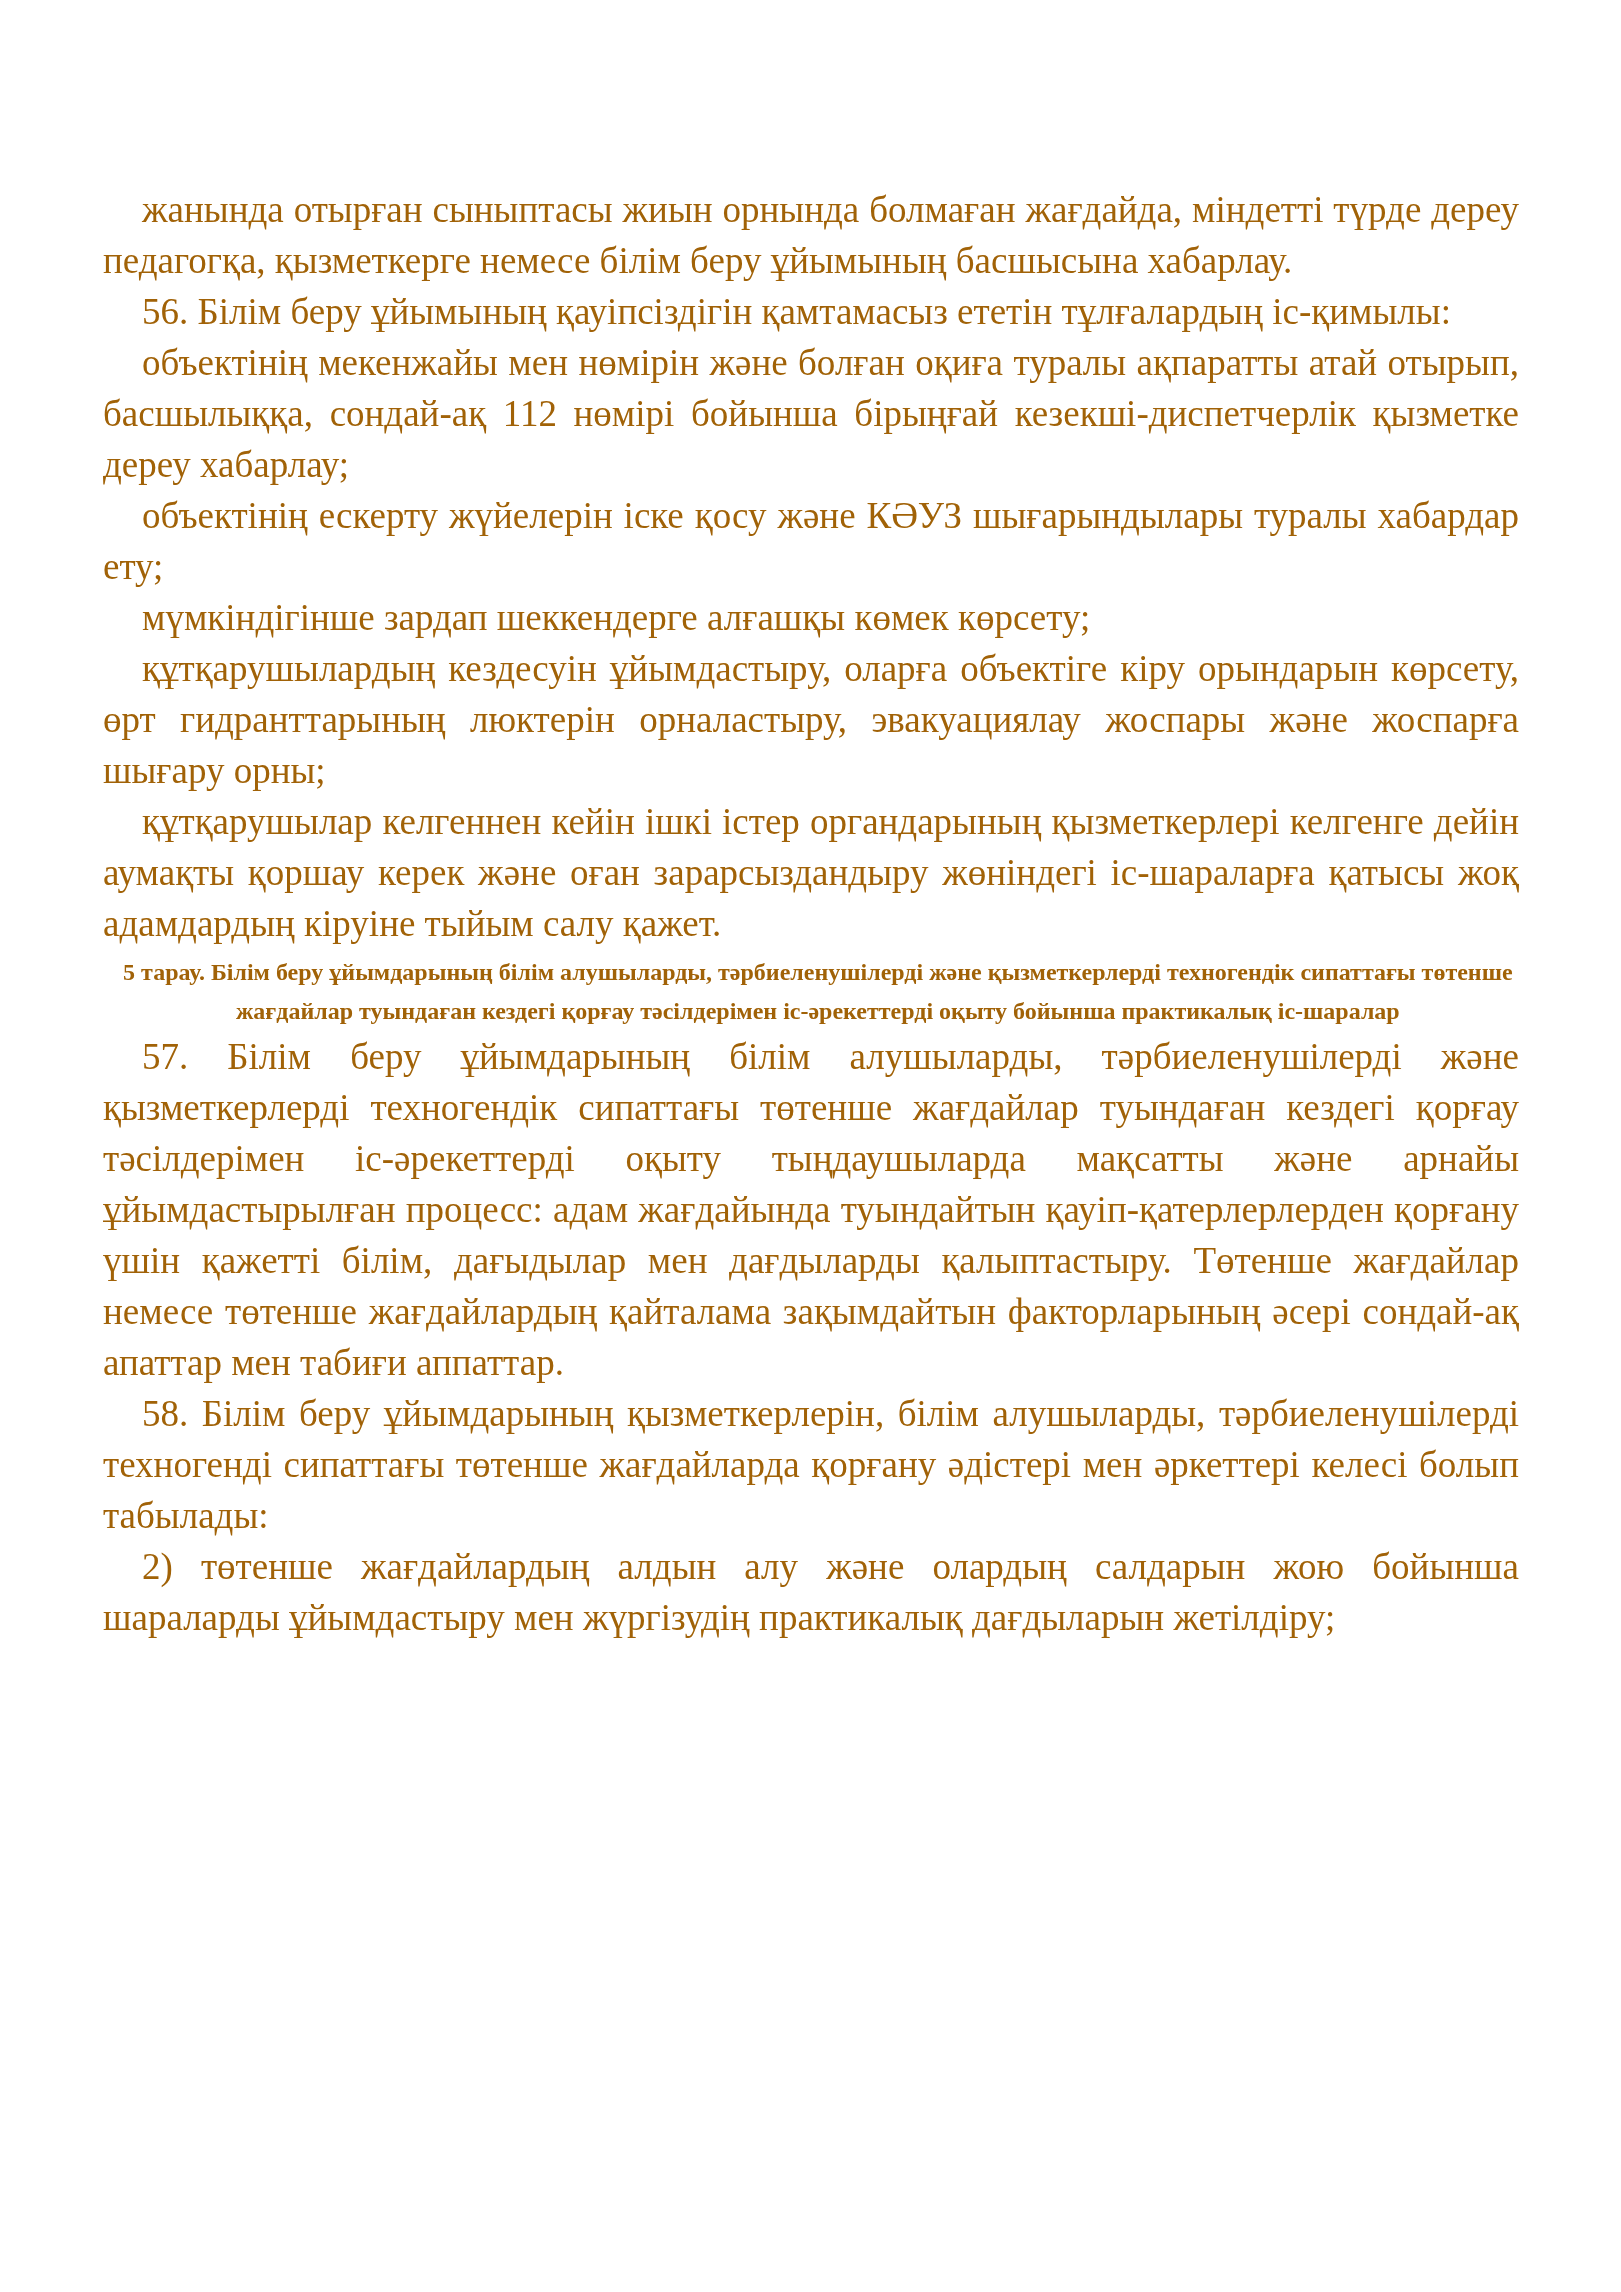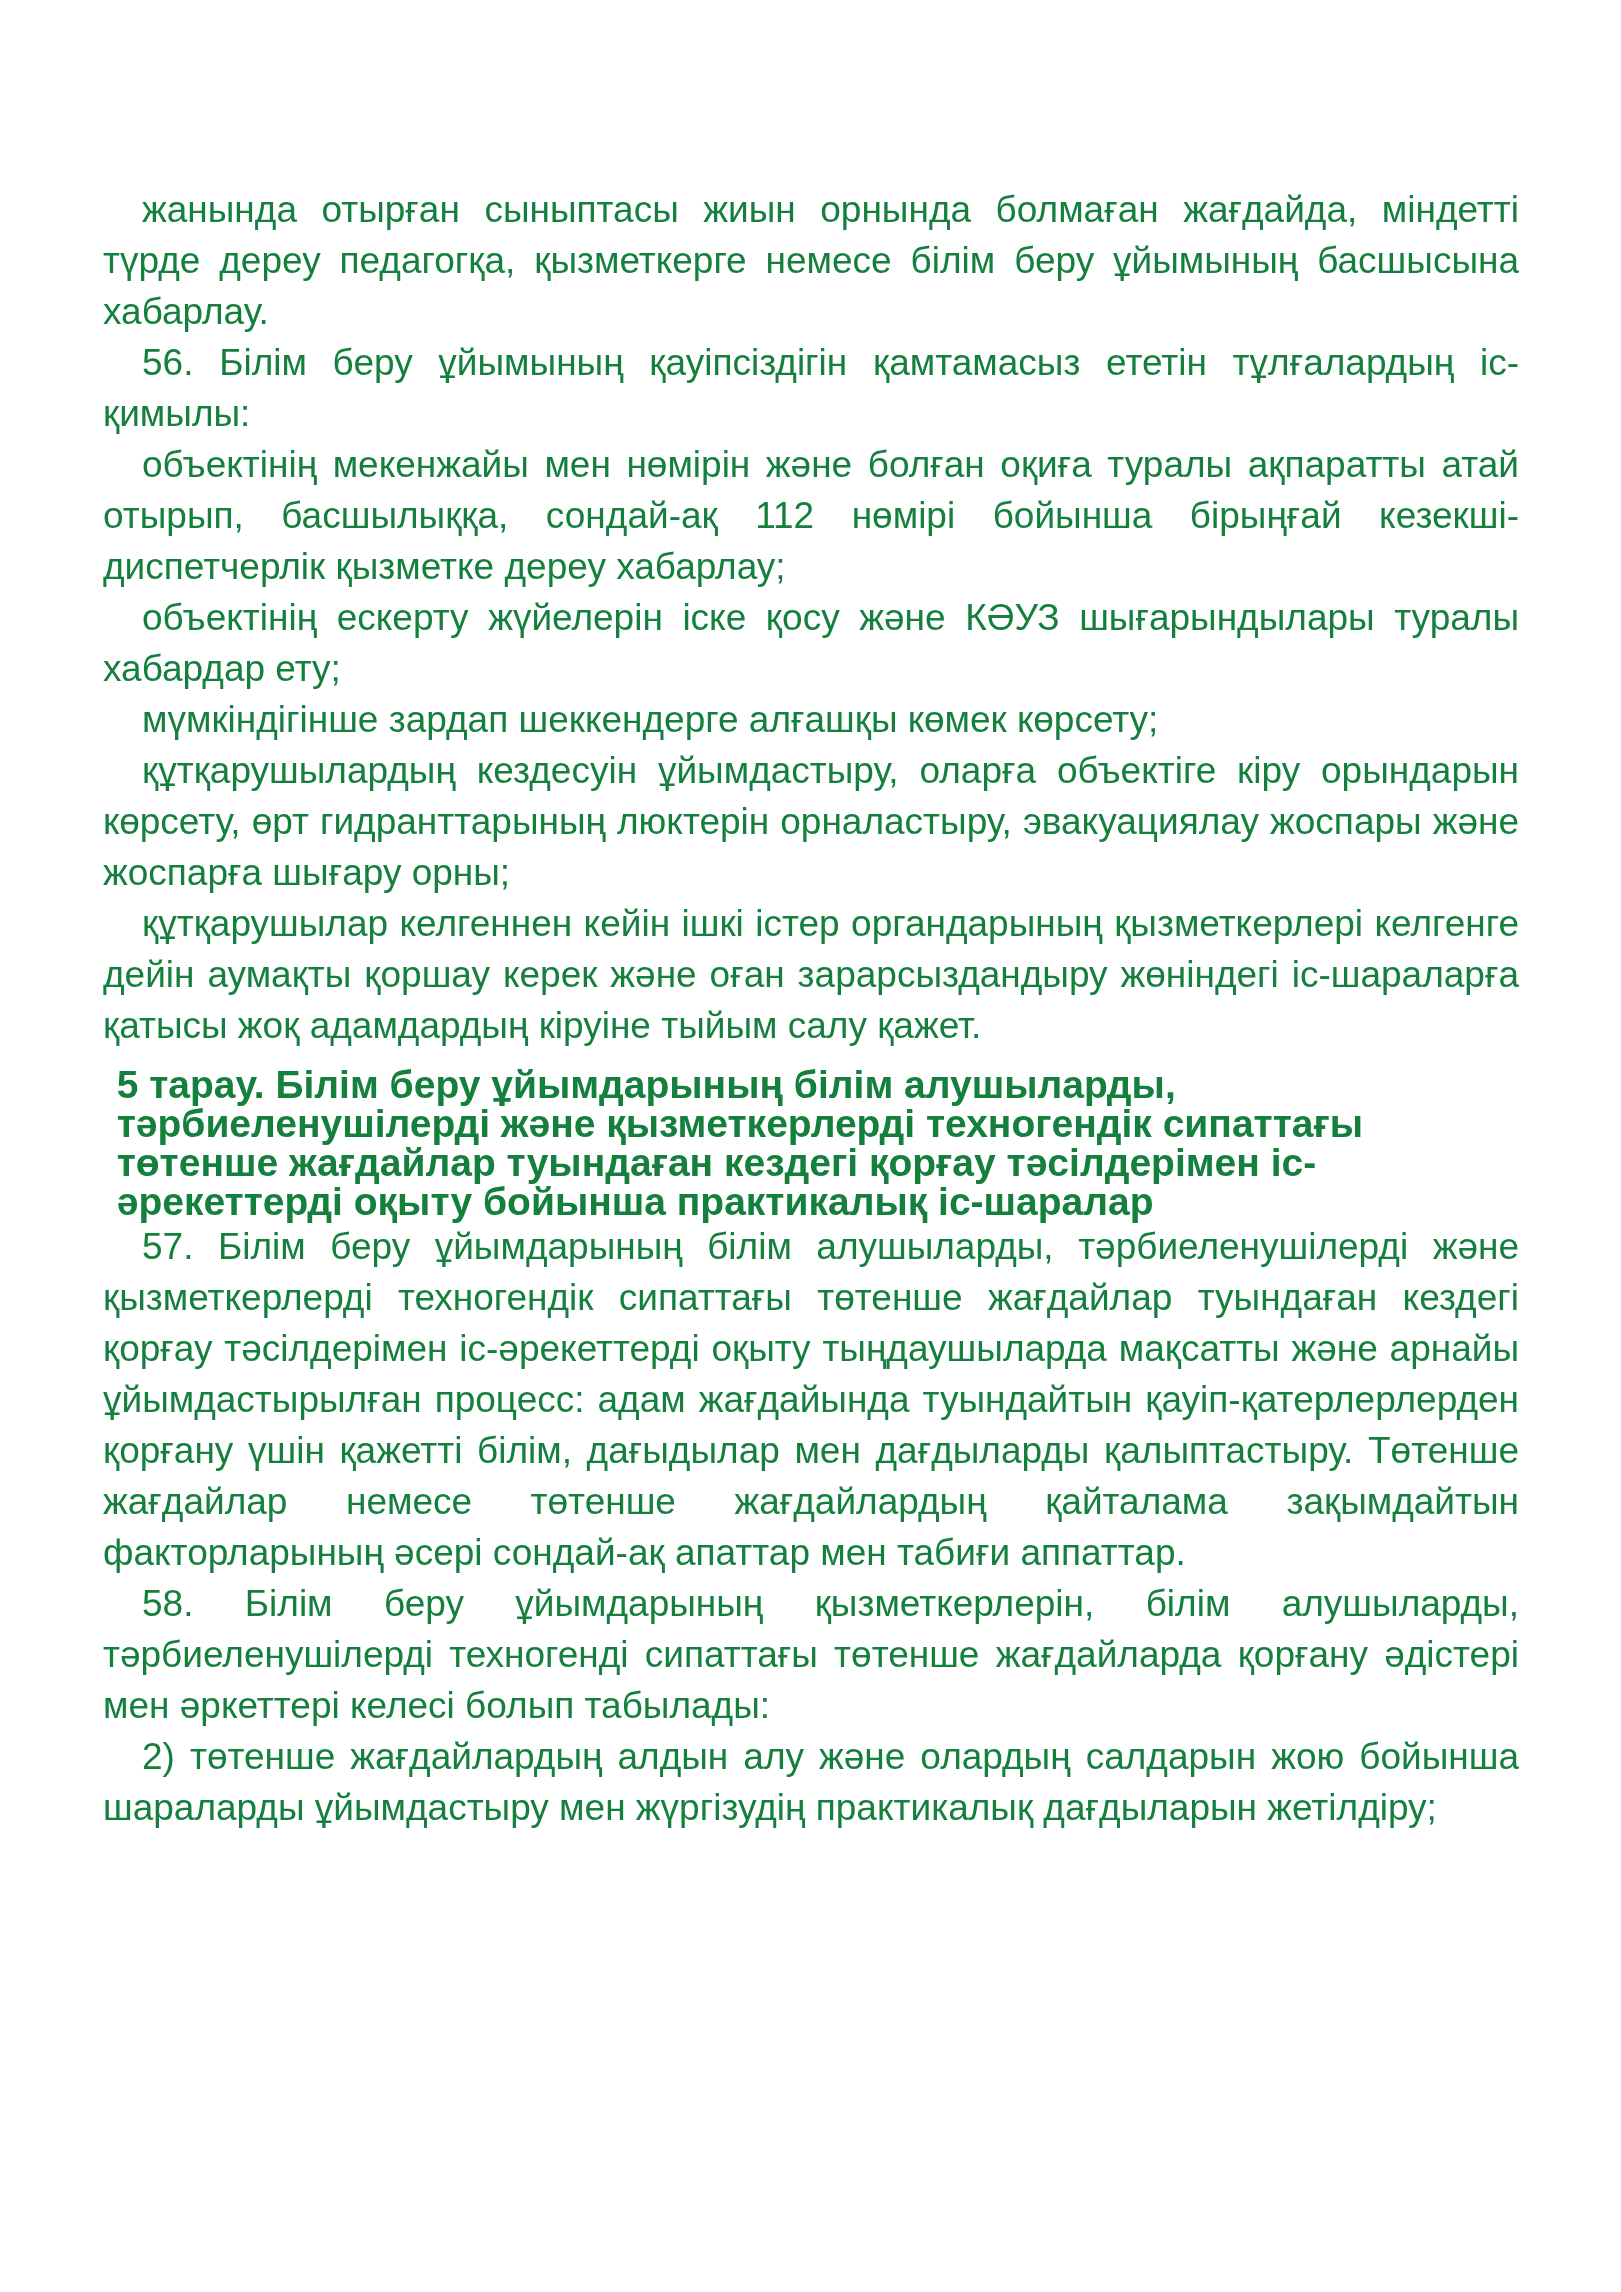--- a/index.html
+++ b/index.html
@@ -7,39 +7,39 @@
     padding: 0;
     background: #ffffff;
   }
   .page {
     position: relative;
     width: 1621px;
     height: 2293px;
     box-sizing: border-box;
     padding: 184px 102px 39px 103px;
     background: #ffffff;
-    color: #15803d;
-    font-family: Liberation Sans, sans-serif;
+    color: #a16207;
+    font-family: Liberation Serif, serif;
     overflow: hidden;
   }
   .para {
     margin: 0;
     font-size: 37px;
     line-height: 51px;
     text-align: justify;
     text-indent: 39px;
     letter-spacing: 0px;
   }
   .chapter-heading {
-    margin: 14px 0 0 0;
+    margin: 4px 0 0 0;
     padding-left: 13.7px;
-    font-size: 39px;
+    font-size: 24px;
     line-height: 39px;
     font-weight: bold;
-    text-align: left;
+    text-align: center;
     text-indent: 0;
   }
 </style>
 </head>
 <body>
 
 <div class="page">
 
   <p class="para">жанында отырған сыныптасы жиын орнында болмаған жағдайда, міндетті түрде дереу педагогқа, қызметкерге немесе білім беру ұйымының басшысына хабарлау.</p>
 

